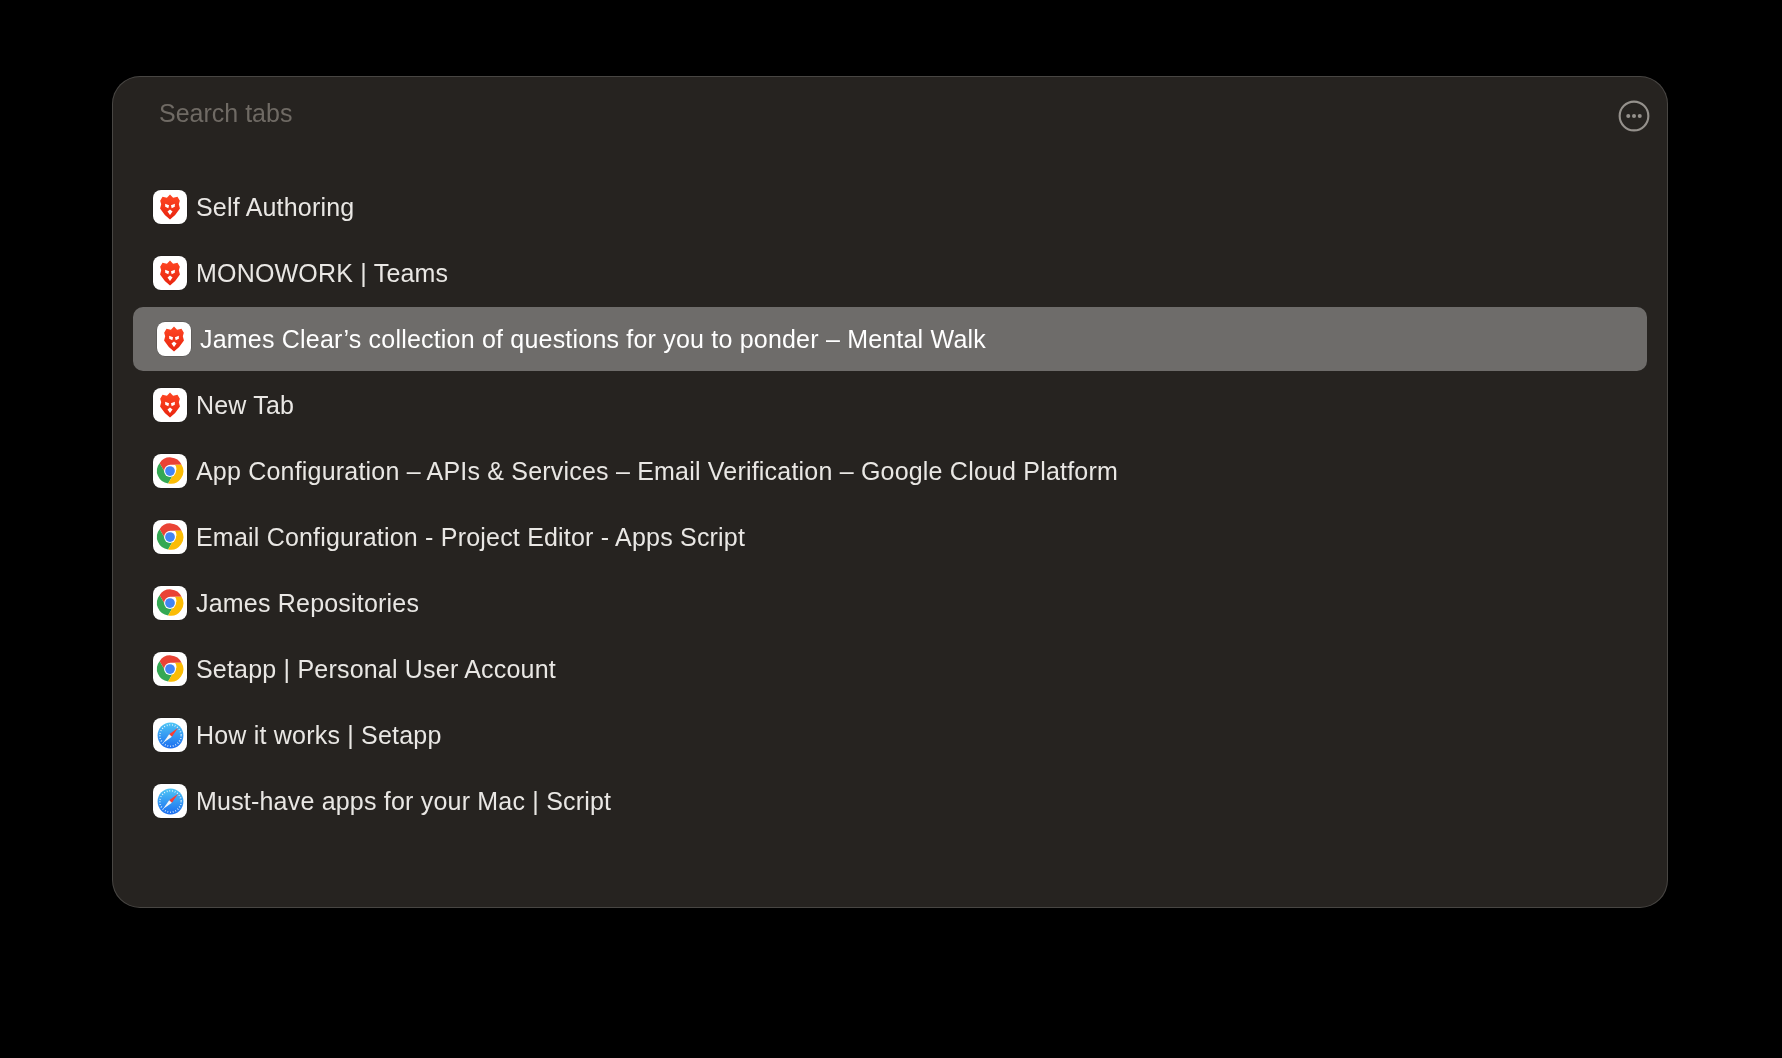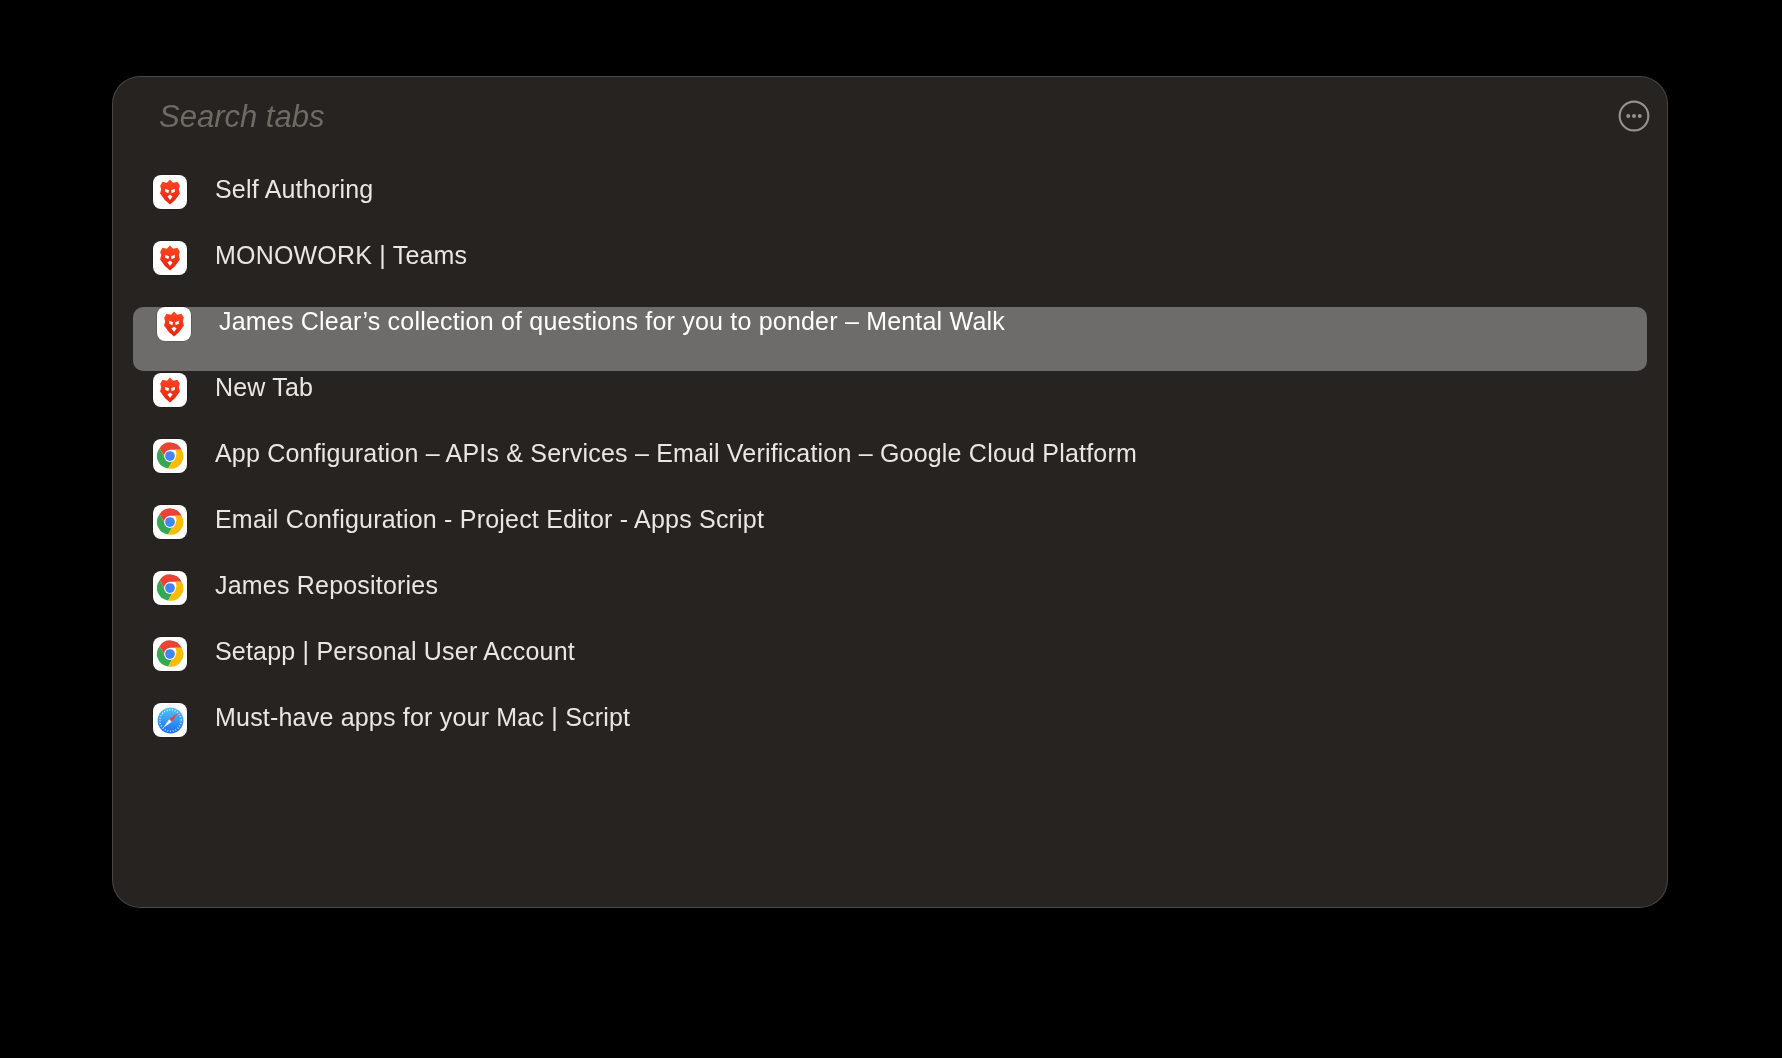--- a/index.html
+++ b/index.html
@@ -23,40 +23,39 @@
   }
   .header{
     position:relative;
     padding:22px 80px 0 46px;
     height:76px;
   }
   .search-input{
     width:100%;
     background:transparent;border:none;outline:none;
     font-family:"Liberation Sans",sans-serif;
-    font-size:31px;font-weight:400;color:#86efac;
+    font-size:25px;font-weight:400;color:#86efac;
     caret-color:#dddad6;
-    font-style:italic;
   }
   .search-input::placeholder{color:var(--placeholder);opacity:1;}
   .more-btn{
     position:absolute;top:22px;right:16px;
     width:34px;height:34px;
     background:transparent;border:none;padding:0;cursor:pointer;
     color:var(--icon-gray);
   }
   .more-btn svg{display:block;width:34px;height:34px;}
   .tab-list{
     list-style:none;
     margin:22px 20px 0 20px;
   }
   .tab-row{
     height:64px;margin-bottom:2px;
-    display:flex;align-items:flex-start;
-    padding:0 20px;gap:28px;
+    display:flex;align-items:center;
+    padding:0 20px;gap:9px;
     border-radius:10px;
     cursor:default;
   }
   .tab-row.selected{background:var(--sel-bg);padding-left:24px;}
   .tab-row.selected .tab-title{color:var(--sel-text);}
   .tile{
     width:34px;height:34px;flex:0 0 34px;
     background:#fff;border-radius:8px;
     display:grid;place-items:center;
     box-shadow:0 0 0 0.5px rgba(0,0,0,0.25);
@@ -215,17 +214,34 @@
       <stop offset="0" stop-color="#4fc6f5"></stop>
                 <stop offset="1" stop-color="#1a6df0"></stop>
     </linearGradient>
             </defs>
     <circle cx="24" cy="24" r="20" fill="url(#sg1)"></circle>
     <circle cx="24" cy="24" r="16.5" fill="none" stroke="#fff" stroke-width="2.4" stroke-dasharray="1.1 3.1"></circle>
     <path fill="#ff3b30" d="M35.5 12.5 L21.9 21.9 L26.1 26.1 Z"></path>
     <path fill="#f4f6f8" d="M12.5 35.5 L26.1 26.1 L21.9 21.9 Z"></path>
   </svg>
         </span>
+      <span class="tab-title">How it works | Setapp</span>
+    </li>
+      <li class="tab-row">
+      <span class="tile">
+          <svg width="31" height="31" viewBox="0 0 48 48">
+    <defs>
+              <linearGradient id="sg1" x1="0" y1="0" x2="0" y2="1">
+      <stop offset="0" stop-color="#4fc6f5"></stop>
+                <stop offset="1" stop-color="#1a6df0"></stop>
+    </linearGradient>
+            </defs>
+    <circle cx="24" cy="24" r="20" fill="url(#sg1)"></circle>
+    <circle cx="24" cy="24" r="16.5" fill="none" stroke="#fff" stroke-width="2.4" stroke-dasharray="1.1 3.1"></circle>
+    <path fill="#ff3b30" d="M35.5 12.5 L21.9 21.9 L26.1 26.1 Z"></path>
+    <path fill="#f4f6f8" d="M12.5 35.5 L26.1 26.1 L21.9 21.9 Z"></path>
+  </svg>
+        </span>
       <span class="tab-title">Must-have apps for your Mac | Script</span>
     </li>
     </ul>
 
 </div>
 
 </body></html>

